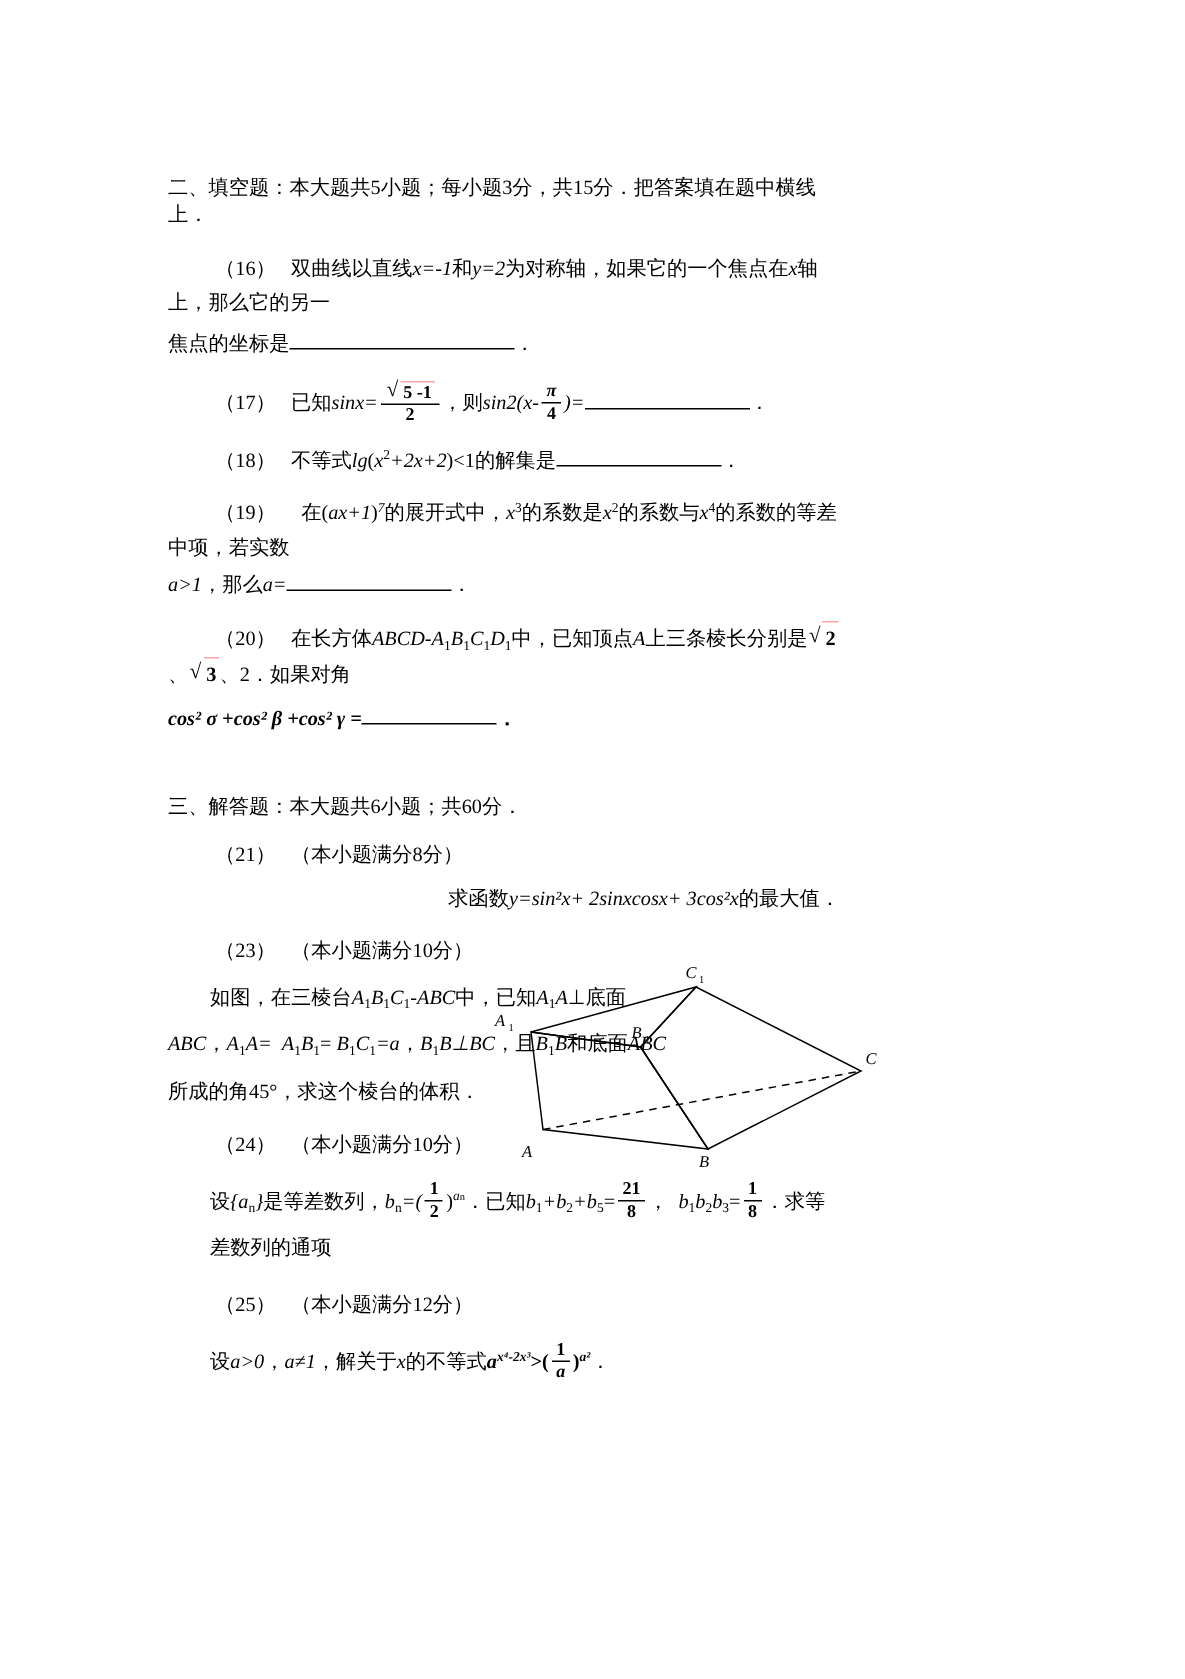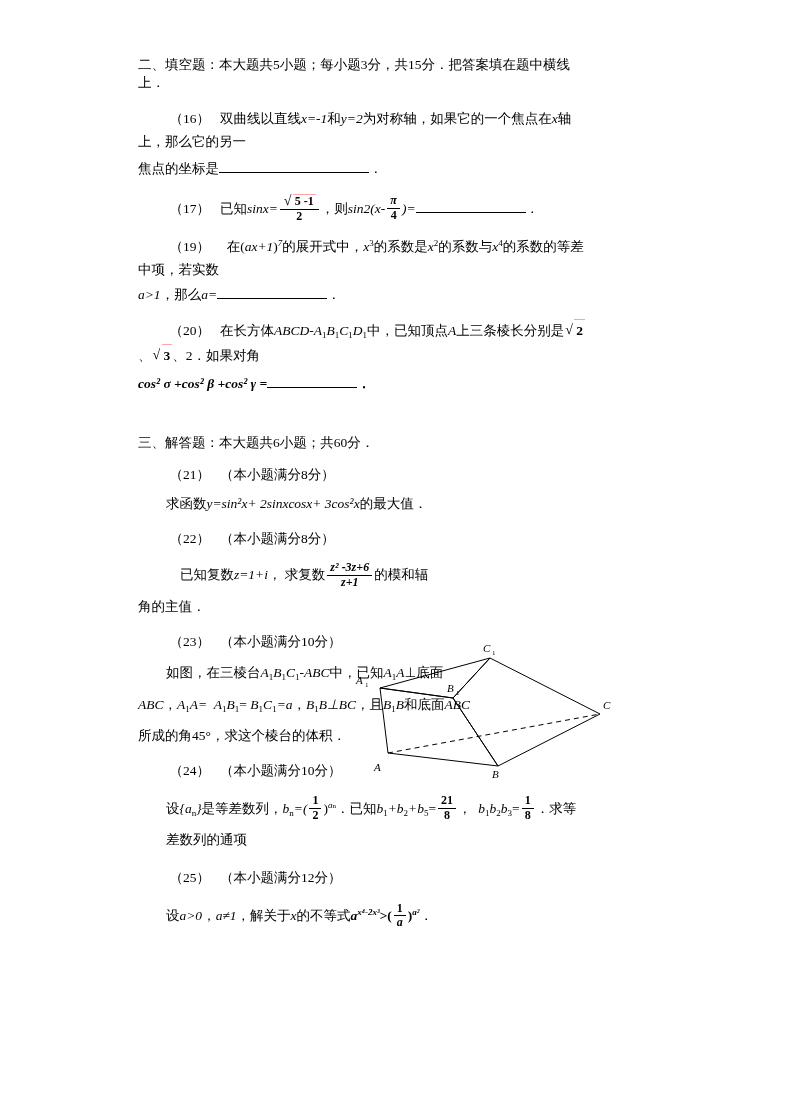--- a/index.html
+++ b/index.html
@@ -13,22 +13,21 @@
     font-family: "Liberation Serif", serif;
     color: #000000;
     position: relative;
     overflow: hidden;
   }
   .page {
     position: relative;
     width: 672px;
     height: 1119px;
     box-sizing: border-box;
-    padding: 56px 112px 0 112px;
-    margin-left: 26px;
+    padding: 116px 112px 0 112px;
   }
   .section-head {
     font-size: 13.5px;
     margin-bottom: 16px;
   }
   .item {
     margin-bottom: 12px;
     font-size: 13.5px;
     line-height: 1.7;
   }
@@ -133,20 +132,26 @@
     </div>
   </div>
 
   <div class="item" style="margin-top:14px;">
     <span class="indent2" style="display:inline-block;"></span>
     <span>（17）</span>
     <span>&nbsp;</span>
     <span>已知</span><span class="it">sinx=</span><span class="frac bold"><span class="num"><span class="rad"><span class="radsym">√</span><span class="radbody">5 -1</span></span></span><span class="den">2</span></span><span>，则</span><span class="it">sin2(x-</span><span class="frac bold"><span class="num it">π</span><span class="den">4</span></span><span class="it">)=</span><span class="blank-l"></span><span>．</span>
   </div>
 
+  <div class="item">
+    <span class="indent2" style="display:inline-block;"></span>
+    <span>（18）</span>
+    <span>&nbsp;</span>
+    <span>不等式</span><span class="it">lg</span><span>(</span><span class="it">x</span><span class="sup">2</span><span class="it">+2x+2</span><span>)</span><span>&lt;1</span><span>的解集是</span><span class="blank-l"></span><span>．</span>
+  </div>
 
   <div class="item">
     <span class="indent2" style="display:inline-block;"></span>
     <span>（19）</span>
     <span>&nbsp;&nbsp;&nbsp;</span>
     <span>在</span><span>(</span><span class="it">ax+1</span><span>)</span><span class="sup it">7</span><span>的展开式中，</span><span class="it">x</span><span class="sup">3</span><span>的系数是</span><span class="it">x</span><span class="sup">2</span><span>的系数与</span><span class="it">x</span><span class="sup">4</span><span>的系数的等差中项，若实数</span>
     <div style="margin-top:2px;">
       <span class="it">a&gt;1</span><span>，那么</span><span class="it">a=</span><span class="blank-l"></span><span>．</span>
     </div>
   </div>
@@ -163,37 +168,25 @@
 
   <div class="gap-lg"></div>
 
   <div class="section-head" style="margin-bottom:12px;">三、解答题：本大题共6小题；共60分．</div>
 
   <div class="item">
     <span class="indent2" style="display:inline-block;"></span>
     <span>（21）</span>
     <span>&nbsp;</span>
     <span>（本小题满分8分）</span>
-    <div style="margin-top:6px; padding-left:28px;">
+    <div style="margin-top:6px; padding-left:28px;text-align:right;">
       <span>求函数</span><span class="it">y=sin²x+ 2sinxcosx+ 3cos²x</span><span>的最大值．</span>
     </div>
   </div>
 
-  <div class="item">
-    <span class="indent2" style="display:inline-block;"></span>
-    <span>（22）</span>
-    <span>&nbsp;</span>
-    <span>（本小题满分8分）</span>
-    <div style="margin-top:10px; padding-left:42px; line-height:2.1;">
-      <span>已知复数</span><span class="it">z=1+i</span><span>，  求复数</span><span class="frac bold"><span class="num it">z² -3z+6</span><span class="den it">z+1</span></span><span>的模和辐</span>
-    </div>
-    <div style="margin-top:6px;">
-      <span>角的主值．</span>
-    </div>
-  </div>
 
   <div class="item">
     <span class="indent2" style="display:inline-block;"></span>
     <span>（23）</span>
     <span>&nbsp;</span>
     <span>（本小题满分10分）</span>
     <div class="two-col">
       <div class="text-col">
         <div style="margin-top:8px; padding-left:28px;">
           <span>如图，在三棱台</span><span class="it">A</span><span class="sub">1</span><span class="it">B</span><span class="sub">1</span><span class="it">C</span><span class="sub">1</span><span class="it">-ABC</span><span>中，已知</span><span class="it">A</span><span class="sub">1</span><span class="it">A</span><span>⊥底面</span>

